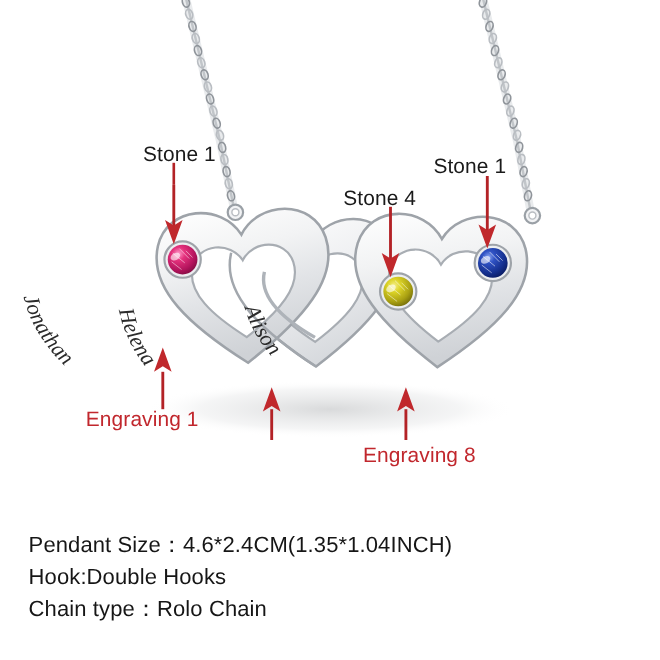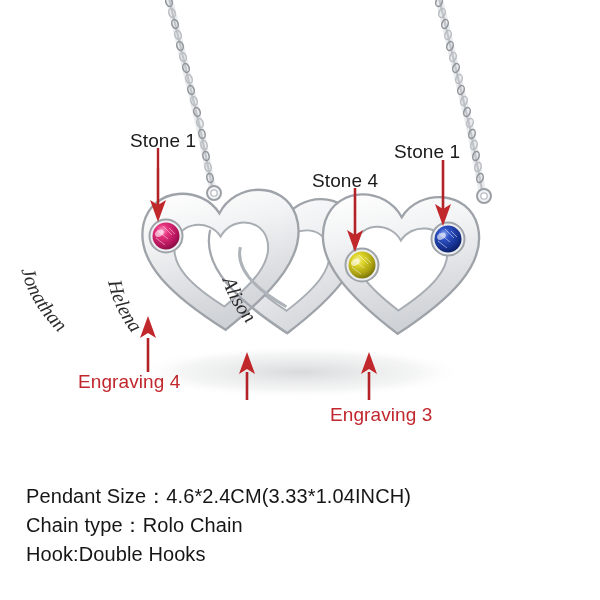--- a/index.html
+++ b/index.html
@@ -316,29 +316,29 @@
       </g>
     </svg>
   </div>
 
   <div class="annot-label stone-label" style="left:130px; top:131px;">Stone 1</div>
 
   <div class="annot-label stone-label" style="left:312px; top:171px;">Stone 4</div>
 
   <div class="annot-label stone-label" style="left:394px; top:142px;">Stone 1</div>
 
-  <div class="annot-label engrave-label" style="left:78px; top:372px;">Engraving 4</div>
-
-
-  <div class="annot-label engrave-label" style="left:330px; top:405px;">Engraving 3</div>
+  <div class="annot-label engrave-label" style="left:78px; top:372px;">Engraving 1</div>
+
+
+  <div class="annot-label engrave-label" style="left:330px; top:405px;">Engraving 8</div>
 
   <div id="specs">
-    <div class="spec-line">Pendant Size：4.6*2.4CM(3.33*1.04INCH)</div>
+    <div class="spec-line">Pendant Size：4.6*2.4CM(1.35*1.04INCH)</div>
+    <div class="spec-line">Hook:Double Hooks</div>
     <div class="spec-line">Chain type：Rolo Chain</div>
-    <div class="spec-line">Hook:Double Hooks</div>
   </div>
 
   <div id="watermark-strip">
     <span class="wm" style="left:30px;top:0;"></span>
     <span class="wm" style="left:150px;top:0;"></span>
     <span class="wm" style="left:300px;top:0;"></span>
   </div>
 
 </div>
 

